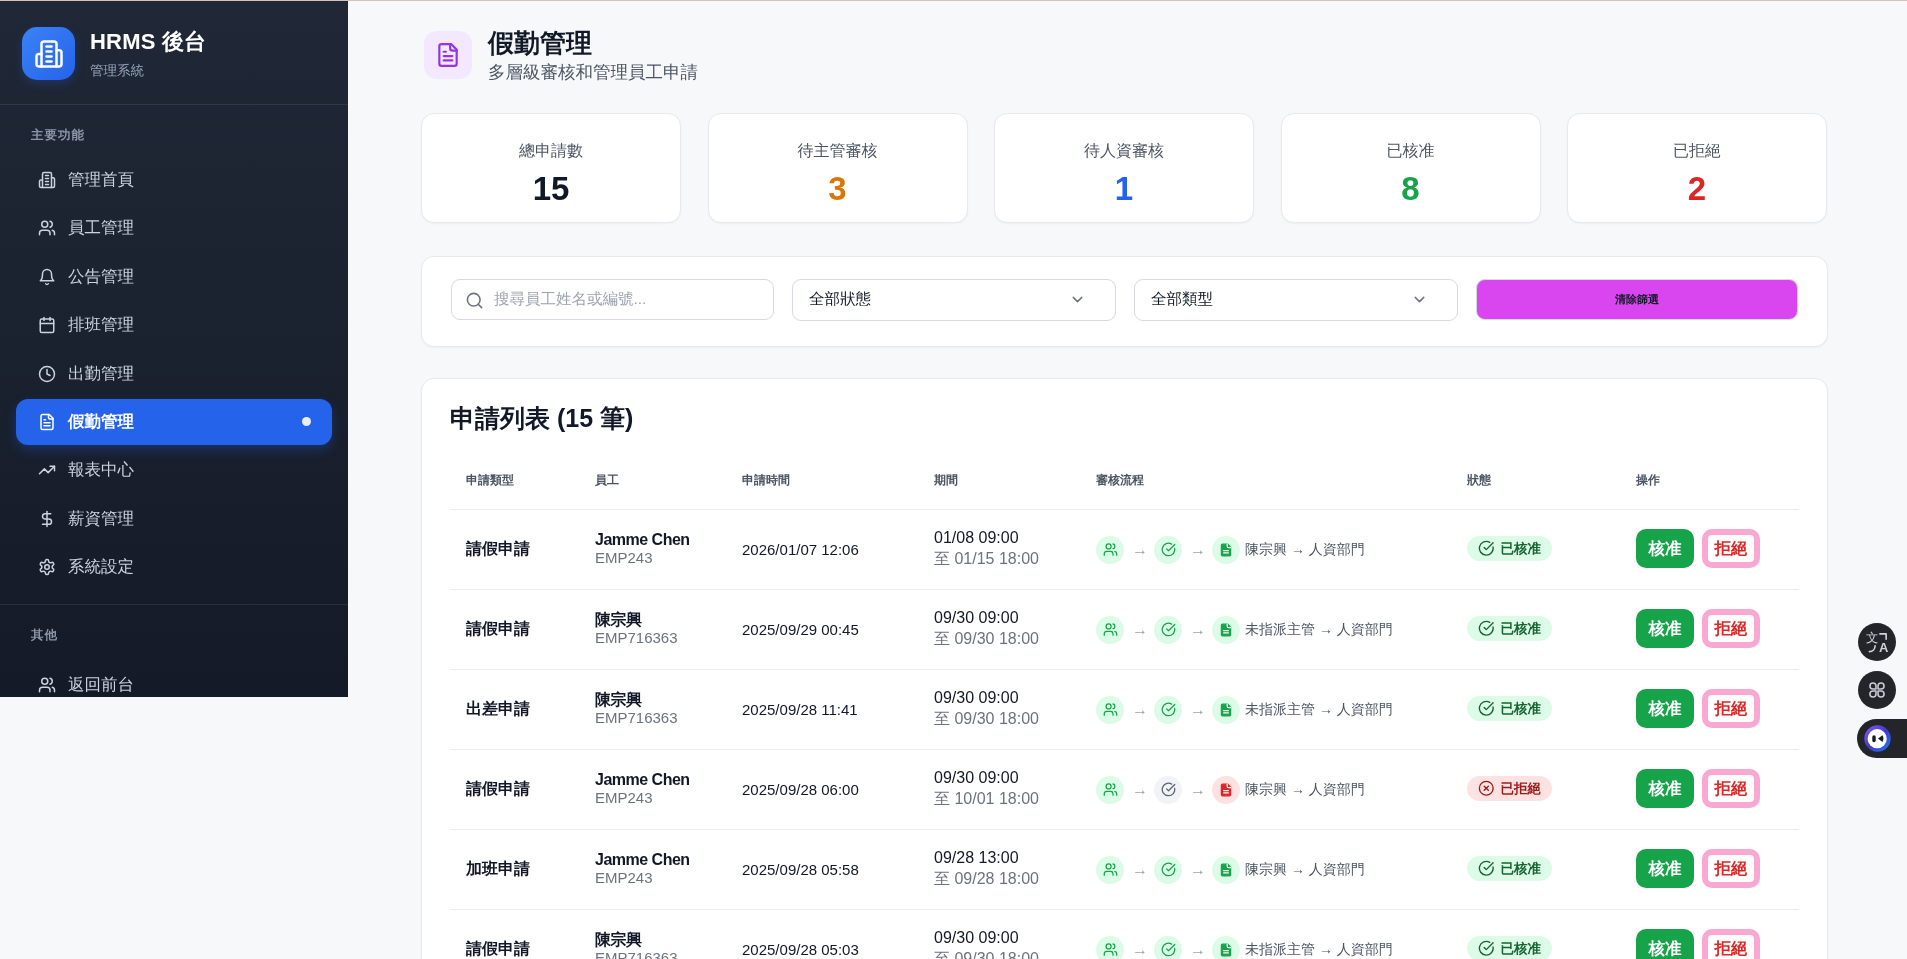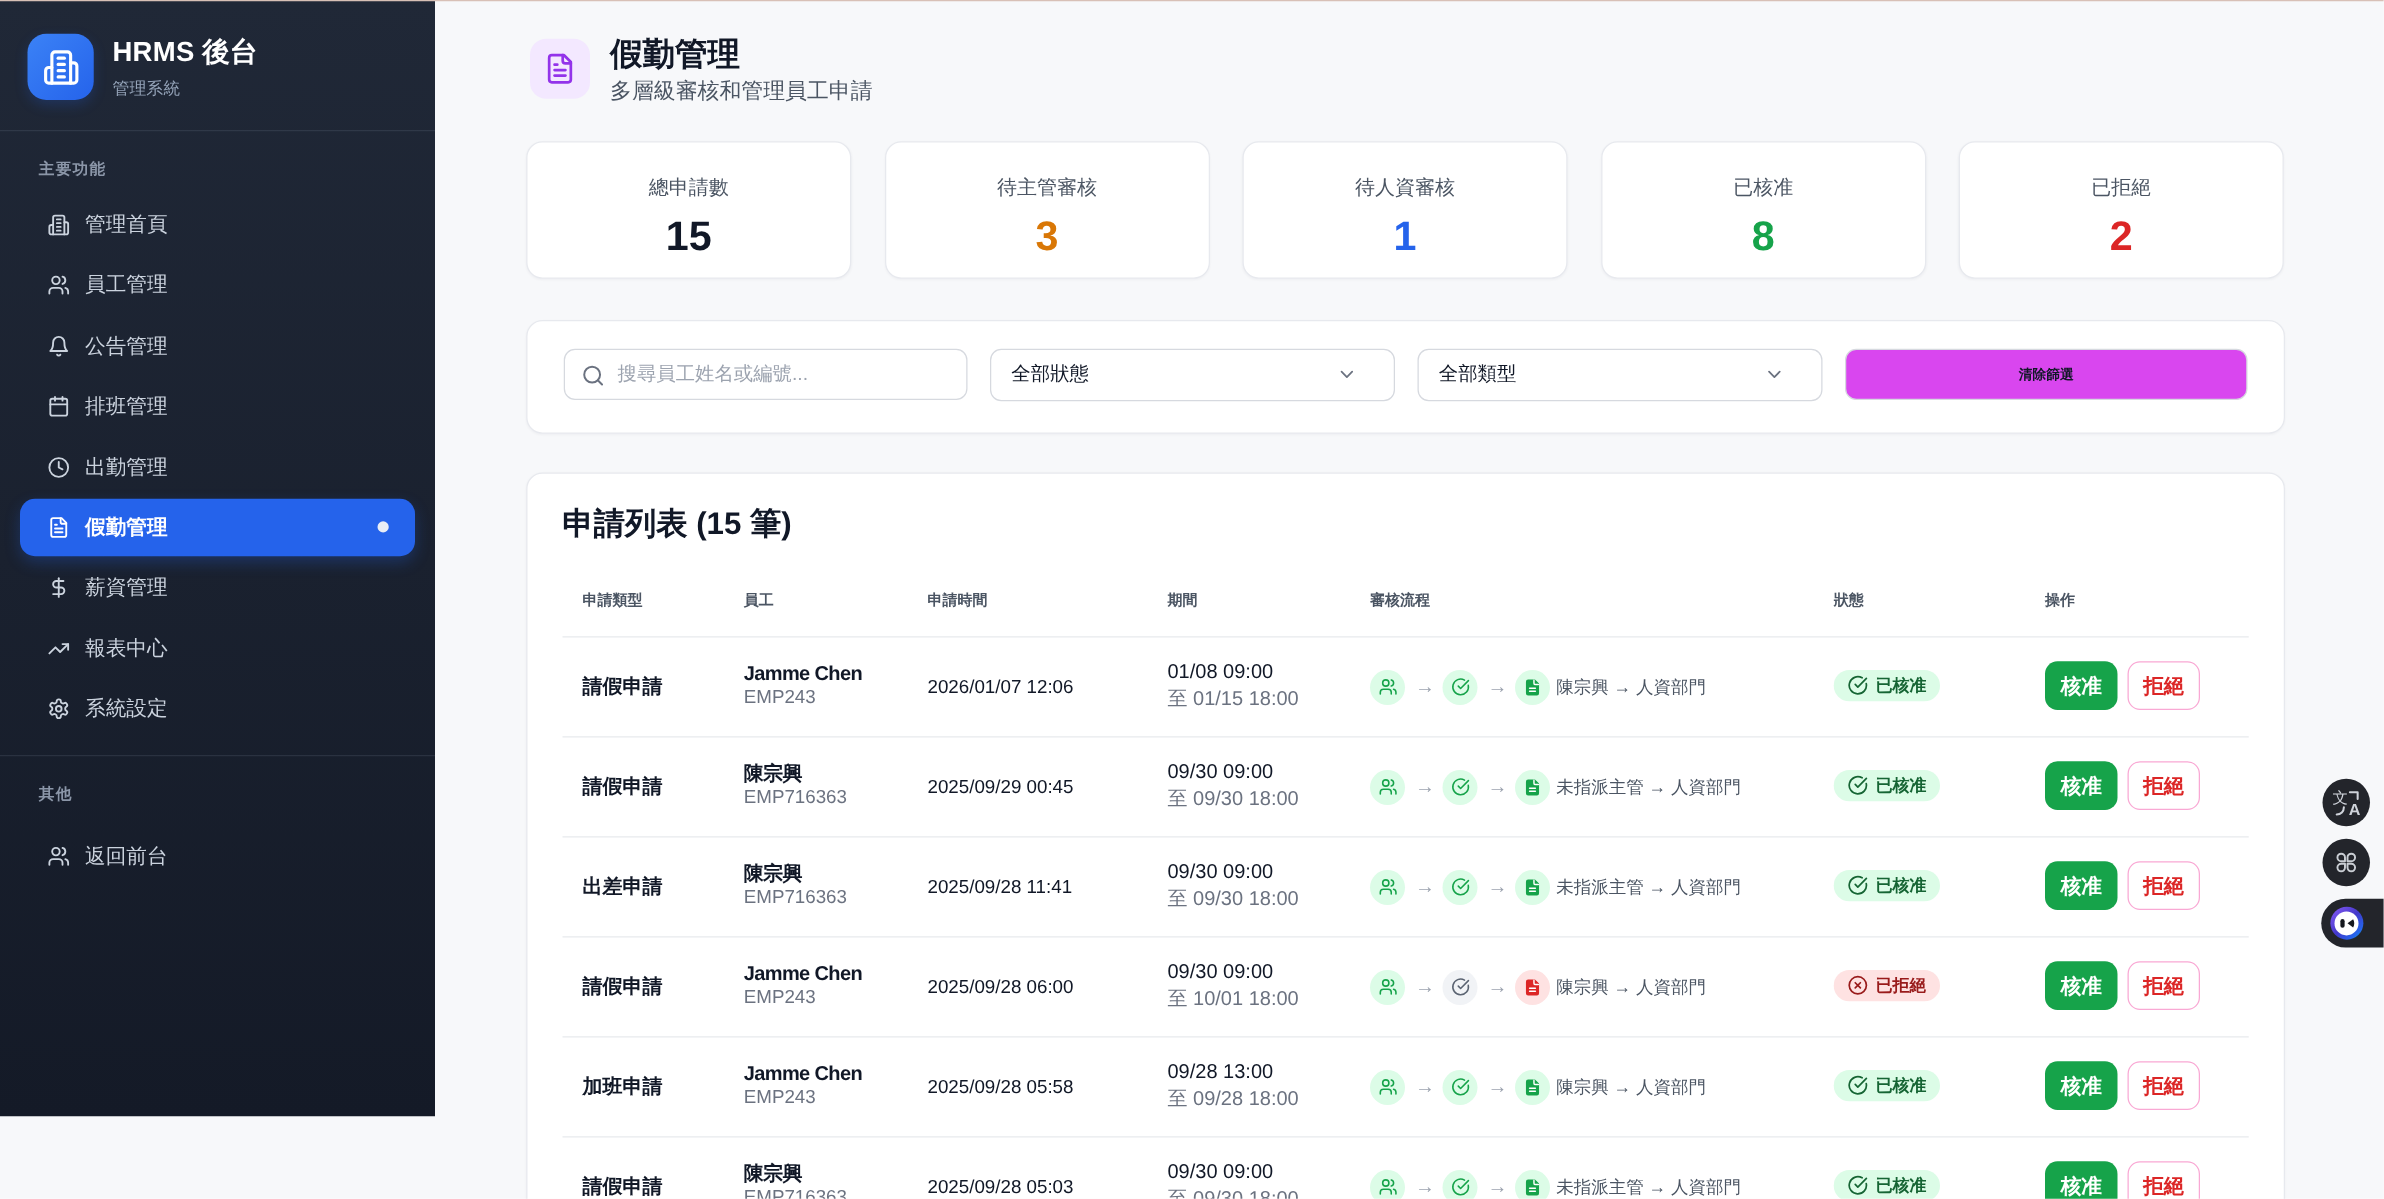--- a/index.html
+++ b/index.html
@@ -8,21 +8,21 @@
   body {
     font-family:"Liberation Sans", sans-serif;
     background:#f7f8fa;
     color:#111827;
     position:relative;
   }
   .topline { position:absolute; top:0; left:0; width:1907px; height:1px; background:#d8c0b6; z-index:60; }
 
   
   .sidebar {
-    position:absolute; left:0; top:0; width:348px; height:893px;
+    position:absolute; left:0; top:0; width:348px; height:697px;
     background:linear-gradient(180deg,#202837 0%, #141a27 100%);
     z-index:10;
   }
   .brand { display:flex; align-items:center; padding:27px 0 0 22px; }
   .brand-tile {
     width:53px; height:53px; border-radius:15px; flex:0 0 auto;
     background:linear-gradient(135deg,#3b82f6,#2563eb);
     display:flex; align-items:center; justify-content:center;
     box-shadow:0 4px 10px rgba(37,99,235,.22);
   }
@@ -108,21 +108,21 @@
   .c-emp { position:relative; top:-2px; }
   .c-badge { display:flex; align-items:center; position:relative; top:-1px; }
   .actions { position:relative; top:-1px; }
   .badge { display:inline-flex; align-items:center; height:25.5px; border-radius:13px; padding:0 11px; }
   .badge svg { width:16.5px; height:16.5px; margin-right:6px; }
   .badge span { font-size:13.5px; font-weight:bold; }
   .b-ok { background:#dcfce7; } .b-ok span { color:#166534; }
   .b-no { background:#fee2e2; } .b-no span { color:#991b1b; }
   .actions { display:flex;align-items:center; }
   .btn-ok { width:58px; height:39px; border-radius:10px; background:#16a34a; color:#fff; font-size:16.5px; font-weight:bold; display:flex; align-items:center; justify-content:center; }
-  .btn-no { width:58px; height:39px; border-radius:10px; background:#fff; border:1px solid #f9a8d4; color:#dc2626; font-size:16.5px; font-weight:bold; display:flex; align-items:center; justify-content:center; margin-left:8px; }
+  .btn-no { width:58px; height:39px; border-radius:10px; background:#fff; border:6px solid #f9a8d4; color:#dc2626; font-size:16.5px; font-weight:bold; display:flex; align-items:center; justify-content:center; margin-left:8px; }
 
   
   .fab { position:absolute; z-index:50; background:#23252b; display:flex; align-items:center; justify-content:center; }
   .fab1 { left:1858px; top:623px; width:38px; height:38px; border-radius:50%; }
   .fab2 { left:1858px; top:671px; width:38px; height:38px; border-radius:50%; }
   .fab3 { left:1857px; top:719px; width:50px; height:39px; border-radius:19.5px 0 0 19.5px; justify-content:flex-start; padding-left:6px; }
 </style>
 </head>
 <body>
 <div class="topline"></div>
@@ -198,31 +198,31 @@
           <path d="M14 2v4a2 2 0 0 0 2 2h4"></path>
           <path d="M16 13H8"></path>
           <path d="M16 17H8"></path>
           <path d="M10 9H8"></path>
         </svg>
         <span class="txt">假勤管理</span>
         <span class="dot"></span>
       </div>
     <div class="nav-item">
         <svg viewBox="0 0 24 24" fill="none" stroke="currentColor" stroke-width="2" stroke-linecap="round" stroke-linejoin="round">
+          <polyline points="22 7 13.5 15.5 8.5 10.5 2 17"></polyline>
+          <polyline points="16 7 22 7 22 13"></polyline>
+        </svg>
+        <span class="txt">報表中心</span>
+      </div>
+    <div class="nav-item">
+        <svg viewBox="0 0 24 24" fill="none" stroke="currentColor" stroke-width="2" stroke-linecap="round" stroke-linejoin="round">
           <line x1="12" x2="12" y1="2" y2="22"></line>
           <path d="M17 5H9.5a3.5 3.5 0 0 0 0 7h5a3.5 3.5 0 0 1 0 7H6"></path>
         </svg>
         <span class="txt">薪資管理</span>
-      </div>
-    <div class="nav-item">
-        <svg viewBox="0 0 24 24" fill="none" stroke="currentColor" stroke-width="2" stroke-linecap="round" stroke-linejoin="round">
-          <polyline points="22 7 13.5 15.5 8.5 10.5 2 17"></polyline>
-          <polyline points="16 7 22 7 22 13"></polyline>
-        </svg>
-        <span class="txt">報表中心</span>
       </div>
     <div class="nav-item">
         <svg viewBox="0 0 24 24" fill="none" stroke="currentColor" stroke-width="2" stroke-linecap="round" stroke-linejoin="round">
           <path d="M12.22 2h-.44a2 2 0 0 0-2 2v.18a2 2 0 0 1-1 1.73l-.43.25a2 2 0 0 1-2 0l-.15-.08a2 2 0 0 0-2.73.73l-.22.38a2 2 0 0 0 .73 2.73l.15.1a2 2 0 0 1 1 1.72v.51a2 2 0 0 1-1 1.74l-.15.09a2 2 0 0 0-.73 2.73l.22.38a2 2 0 0 0 2.73.73l.15-.08a2 2 0 0 1 2 0l.43.25a2 2 0 0 1 1 1.73V20a2 2 0 0 0 2 2h.44a2 2 0 0 0 2-2v-.18a2 2 0 0 1 1-1.73l.43-.25a2 2 0 0 1 2 0l.15.08a2 2 0 0 0 2.73-.73l.22-.39a2 2 0 0 0-.73-2.73l-.15-.08a2 2 0 0 1-1-1.74v-.5a2 2 0 0 1 1-1.74l.15-.09a2 2 0 0 0 .73-2.73l-.22-.38a2 2 0 0 0-2.73-.73l-.15.08a2 2 0 0 1-2 0l-.43-.25a2 2 0 0 1-1-1.73V4a2 2 0 0 0-2-2z"></path>
           <circle cx="12" cy="12" r="3"></circle>
         </svg>
         <span class="txt">系統設定</span>
       </div>
   </nav>
   <div class="side-div" style="margin-top:14px;"></div>

